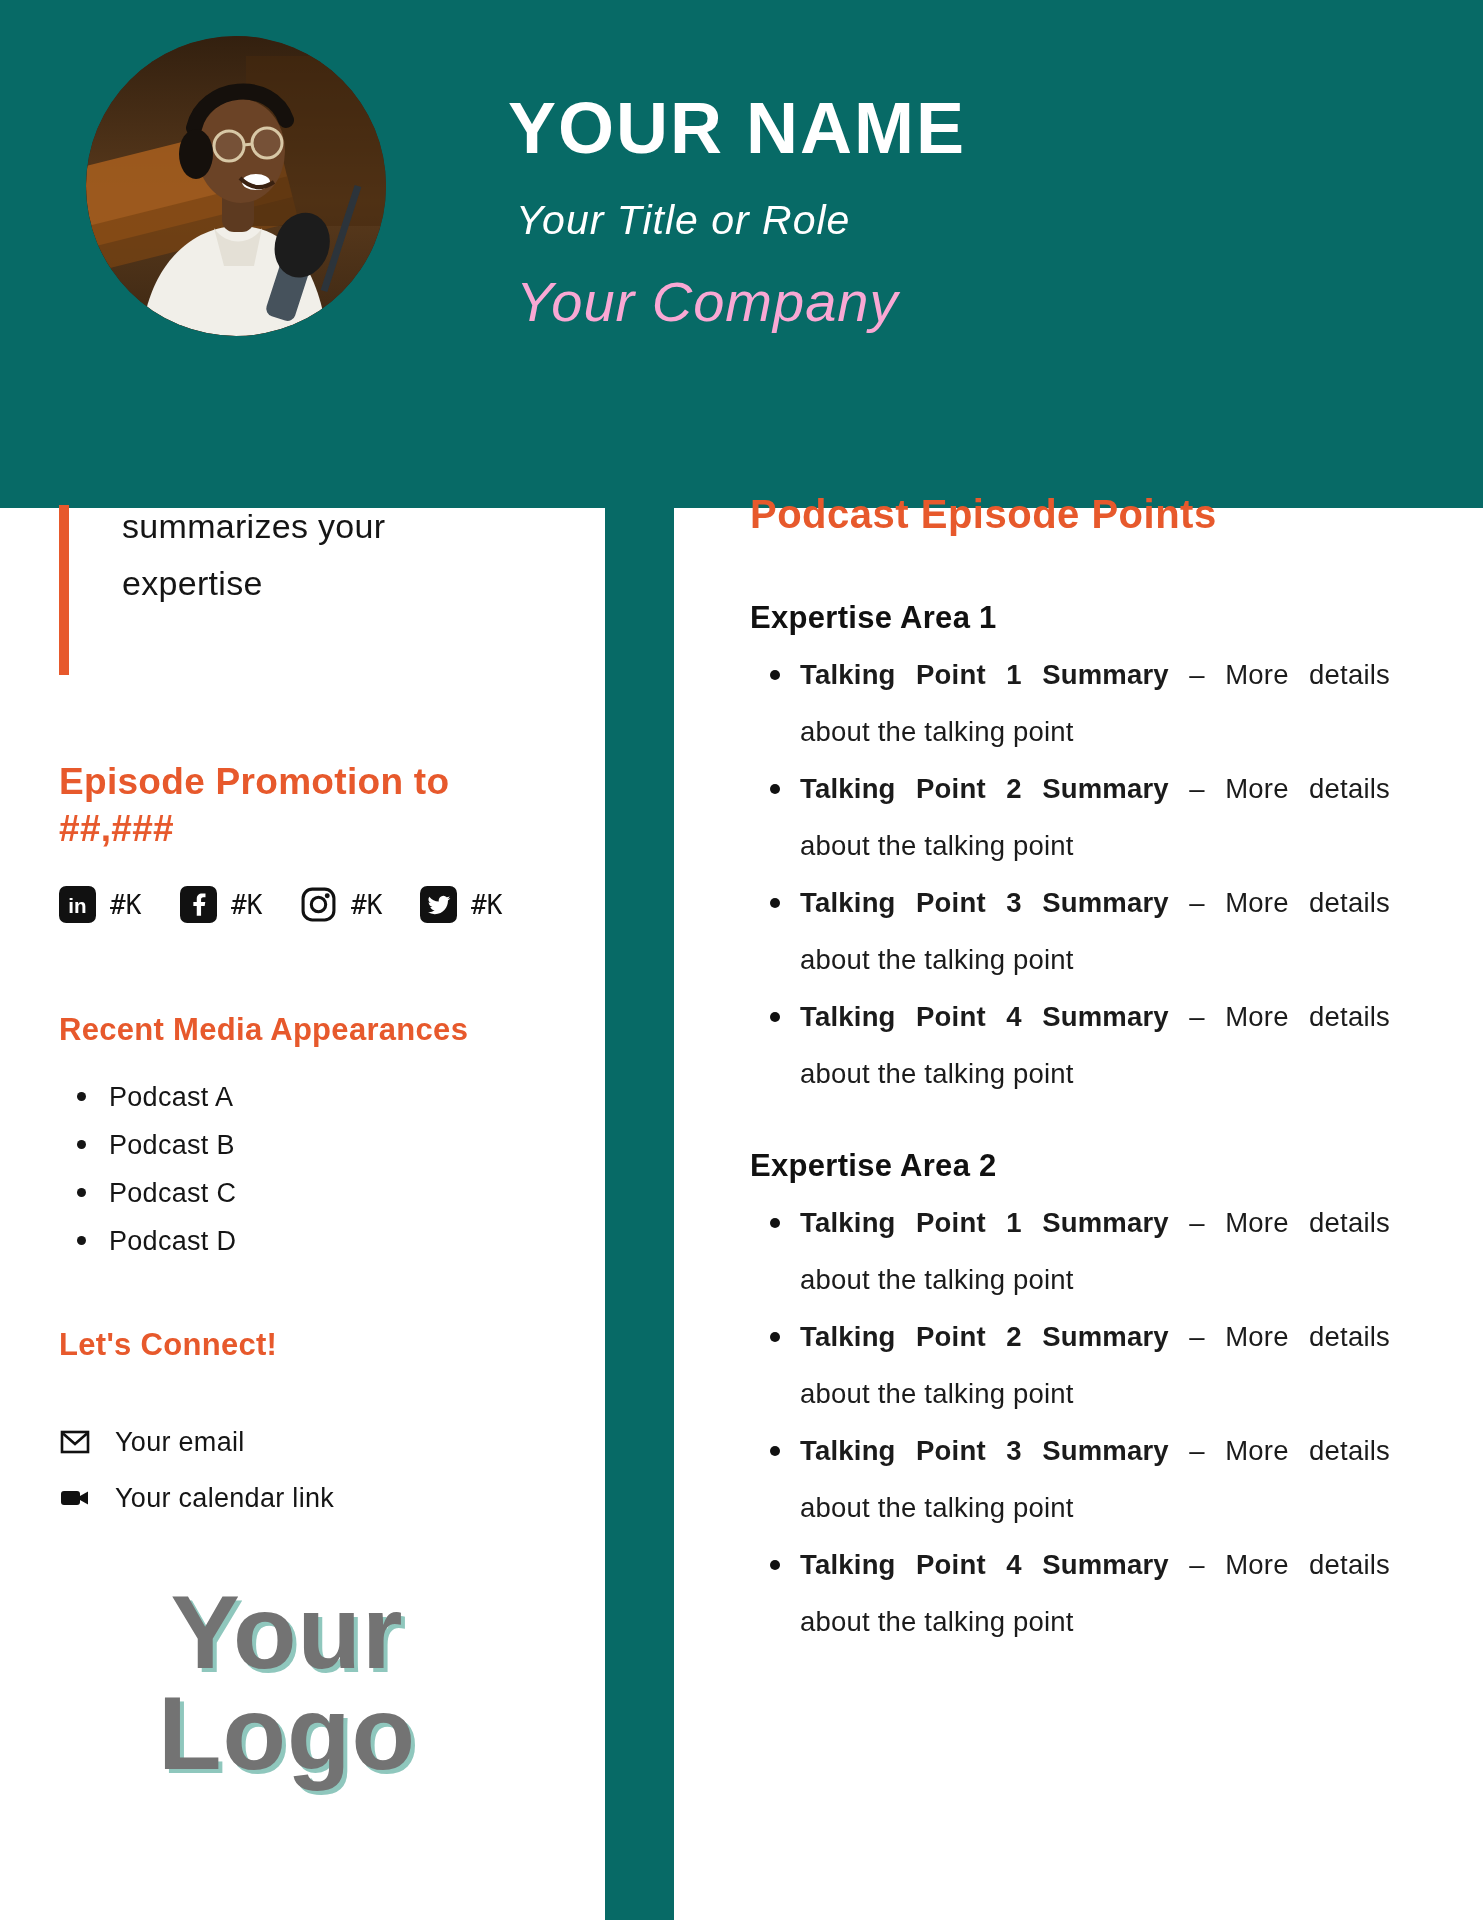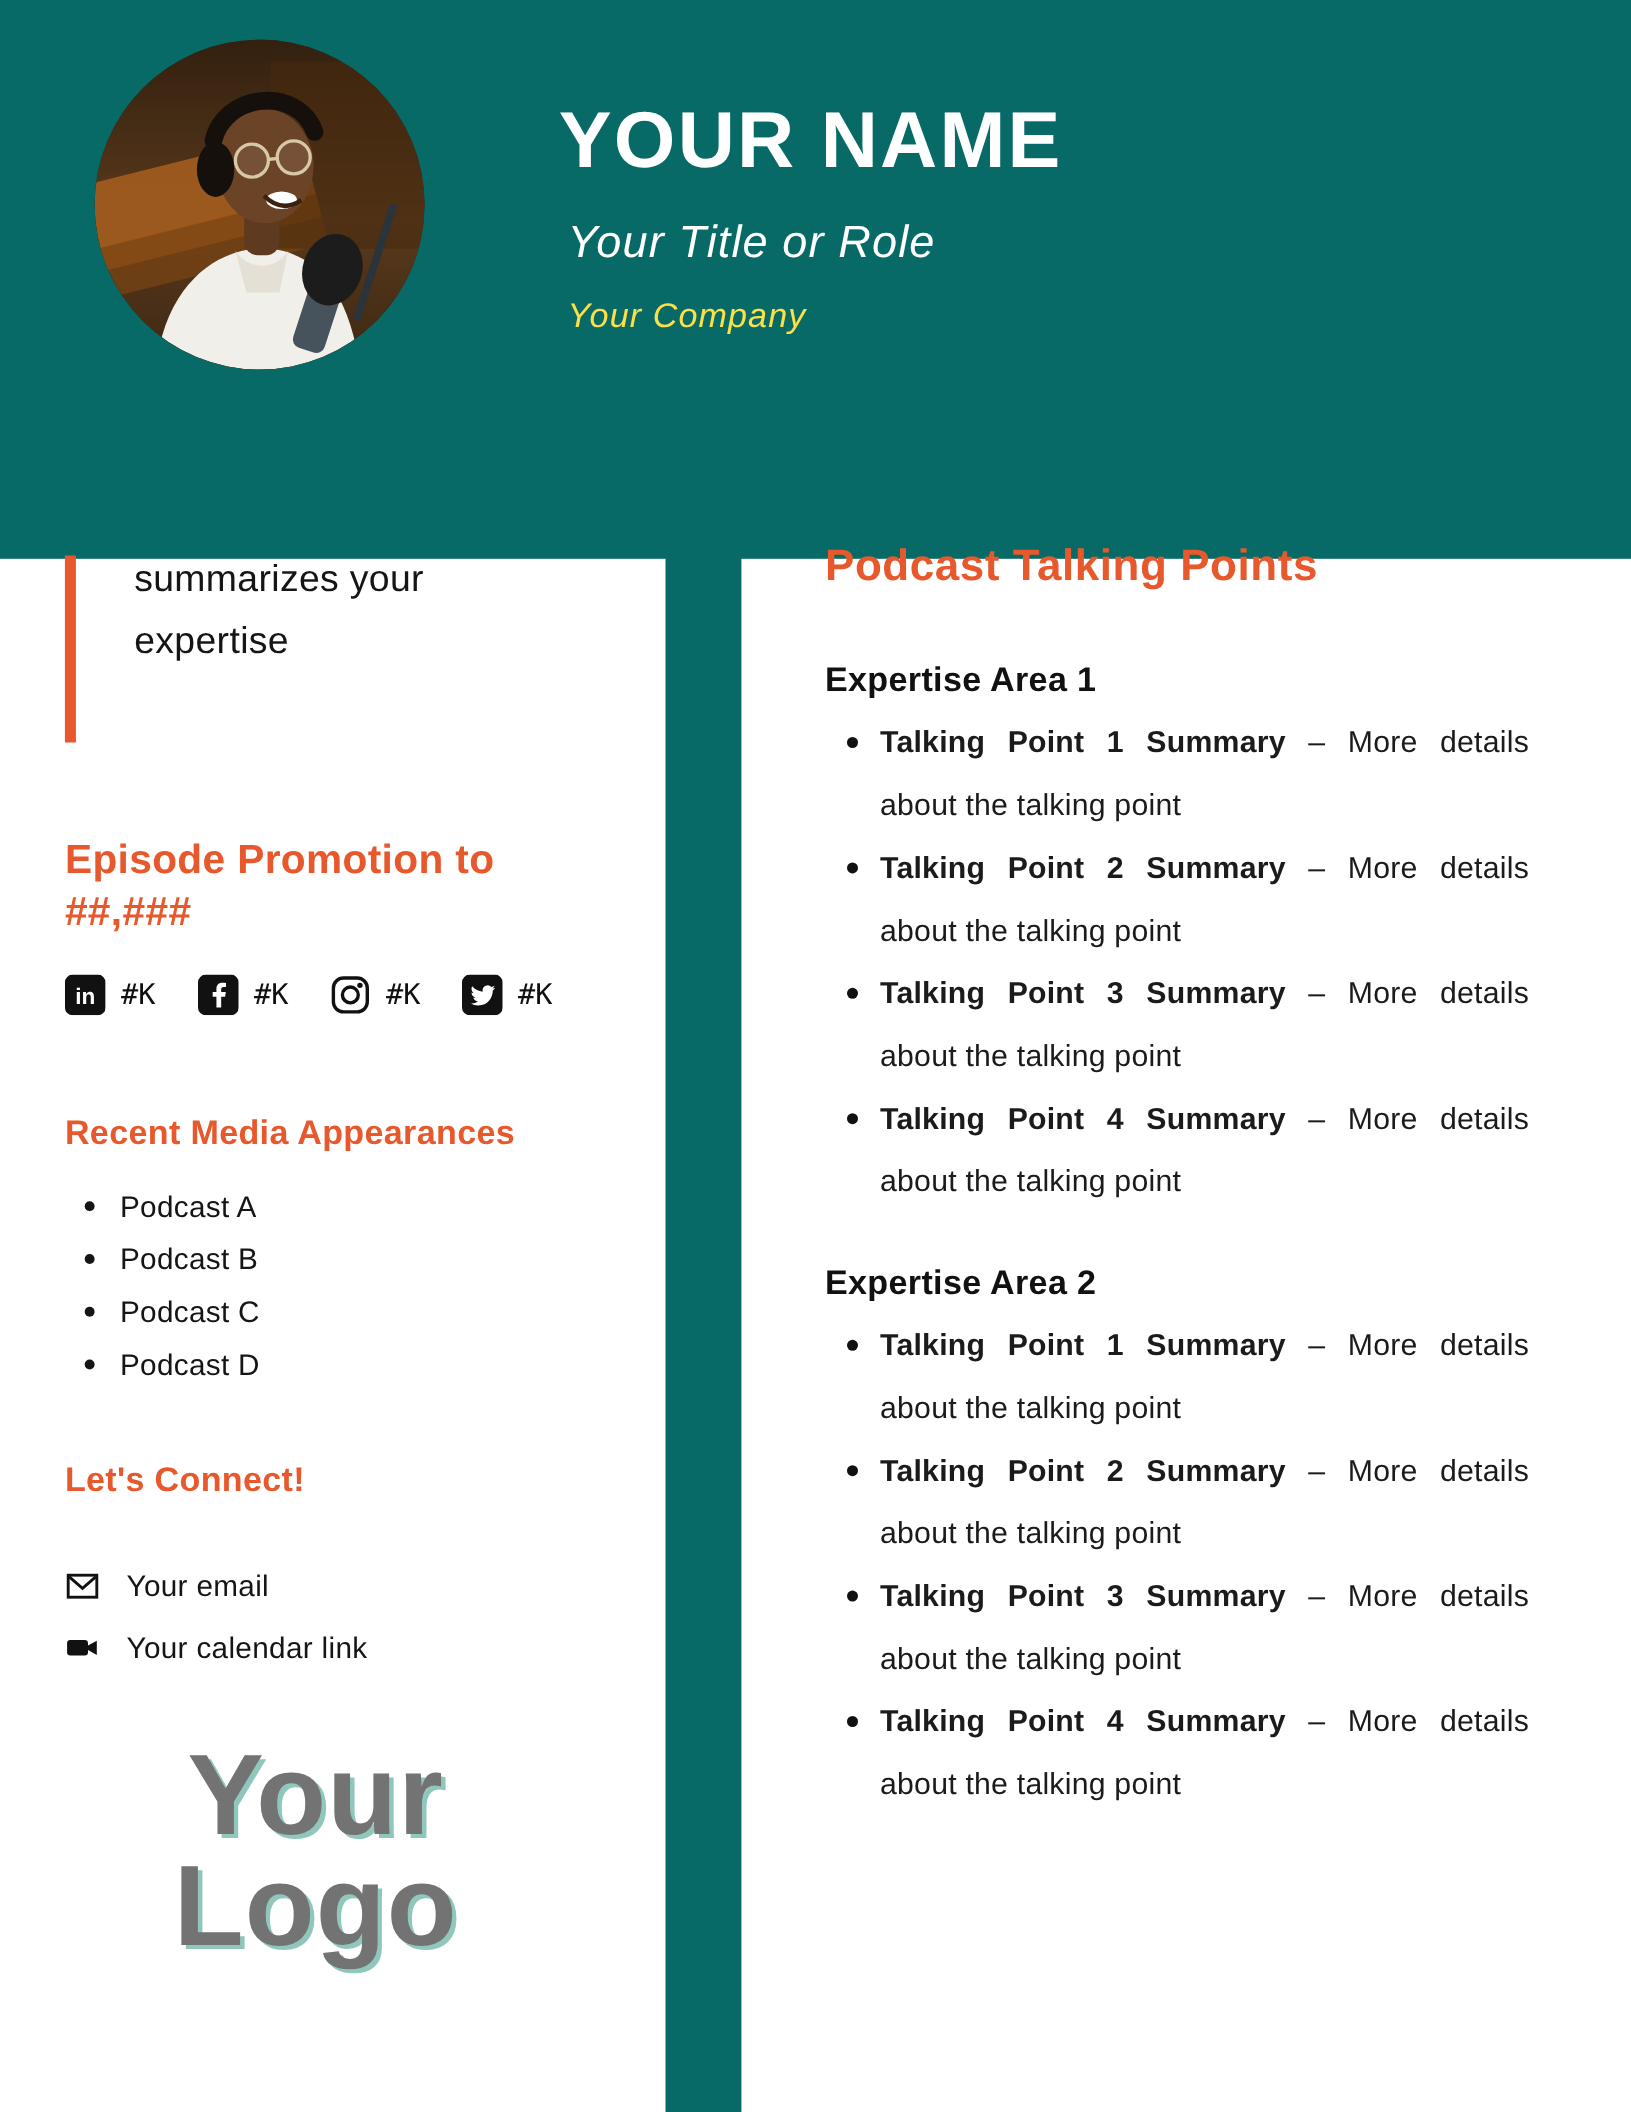--- a/index.html
+++ b/index.html
@@ -18,22 +18,22 @@
   .photo svg{display:block;width:100%;height:100%;}
   .h-name{
     position:absolute;left:508px;top:92px;font-size:72px;font-weight:bold;
     color:#ffffff;letter-spacing:2px;line-height:1;
   }
   .h-title{
     position:absolute;left:516px;top:196px;font-size:41px;font-style:italic;
     font-weight:300;color:#ffffff;letter-spacing:1px;line-height:1.2;
   }
   .h-company{
-    position:absolute;left:516px;top:268px;font-size:31px;font-style:italic;
-    font-weight:300;color:#fde047;letter-spacing:1px;line-height:1.2;
+    position:absolute;left:516px;top:268px;font-size:56px;font-style:italic;
+    font-weight:300;color:#f9a8d4;letter-spacing:1px;line-height:1.2;
   }
   
   .tag-bar{position:absolute;left:59px;top:505px;width:10px;height:170px;background:#e7592c;}
   .tagline{
     position:absolute;left:122px;top:498px;width:420px;font-size:34px;
     line-height:57px;color:#151515;letter-spacing:.3px;
   }
   .o-head{
     position:absolute;color:#e7592c;font-weight:bold;letter-spacing:.3px;margin:0;
   }
@@ -210,21 +210,21 @@
       </svg>
       <span class="lbl">Your calendar link</span>
     </div>
   </div>
 
   <div class="your-logo">
     <div>Your</div>
     <div>Logo</div>
   </div>
 
-  <h1 class="main-head">Podcast Talking Points</h1>
+  <h1 class="main-head">Podcast Episode Points</h1>
 
   <h3 class="section-title st-1">Expertise Area 1</h3>
   <ul class="tp-list tpl-1">
     <li><b>Talking Point 1 Summary</b> <span>– More details about the talking point</span></li>
     <li><b>Talking Point 2 Summary</b> <span>– More details about the talking point</span></li>
     <li><b>Talking Point 3 Summary</b> <span>– More details about the talking point</span></li>
     <li><b>Talking Point 4 Summary</b> <span>– More details about the talking point</span></li>
   </ul>
 
   <h3 class="section-title st-2">Expertise Area 2</h3>

